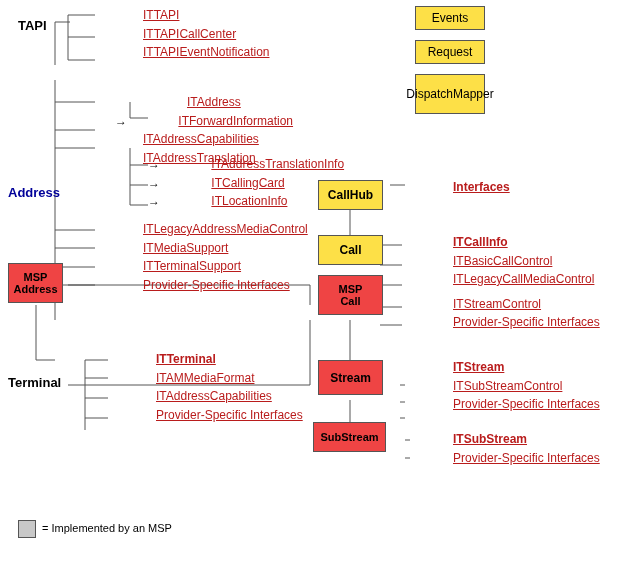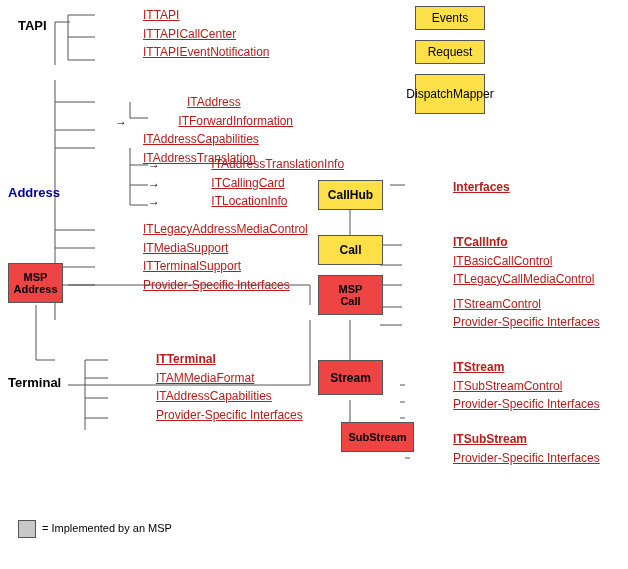--- a/index.html
+++ b/index.html
@@ -212,21 +212,21 @@
   </ul>
 
   <div class="box box-shaded" style="left:318px; top:360px; width:65px; height:35px;">Stream</div>
 
   <ul class="link-list" style="left:405px; top:358px;">
     <li class="plain" style="font-weight:bold;"><a href="#">ITStream</a></li>
     <li class="plain"><a href="#">ITSubStreamControl</a></li>
     <li class="plain"><a href="#">Provider-Specific Interfaces</a></li>
   </ul>
 
-  <div class="box box-shaded" style="left:313px; top:422px; width:73px; height:30px; font-size:11px;margin-left:28px;">SubStream</div>
+  <div class="box box-shaded" style="left:313px; top:422px; width:73px; height:30px; font-size:11px;">SubStream</div>
 
   <ul class="link-list" style="left:405px; top:430px;">
     <li class="plain" style="font-weight:bold;"><a href="#">ITSubStream</a></li>
     <li class="plain"><a href="#">Provider-Specific Interfaces</a></li>
   </ul>
 
   <div class="box" style="left:415px; top:6px; width:70px; height:24px; font-weight:normal;">Events</div>
   <div class="box" style="left:415px; top:40px; width:70px; height:24px; font-weight:normal;">Request</div>
   <div class="box" style="left:415px; top:74px; width:70px; height:40px; font-weight:normal; line-height:1.2;">
     <span>Dispatch</span>

